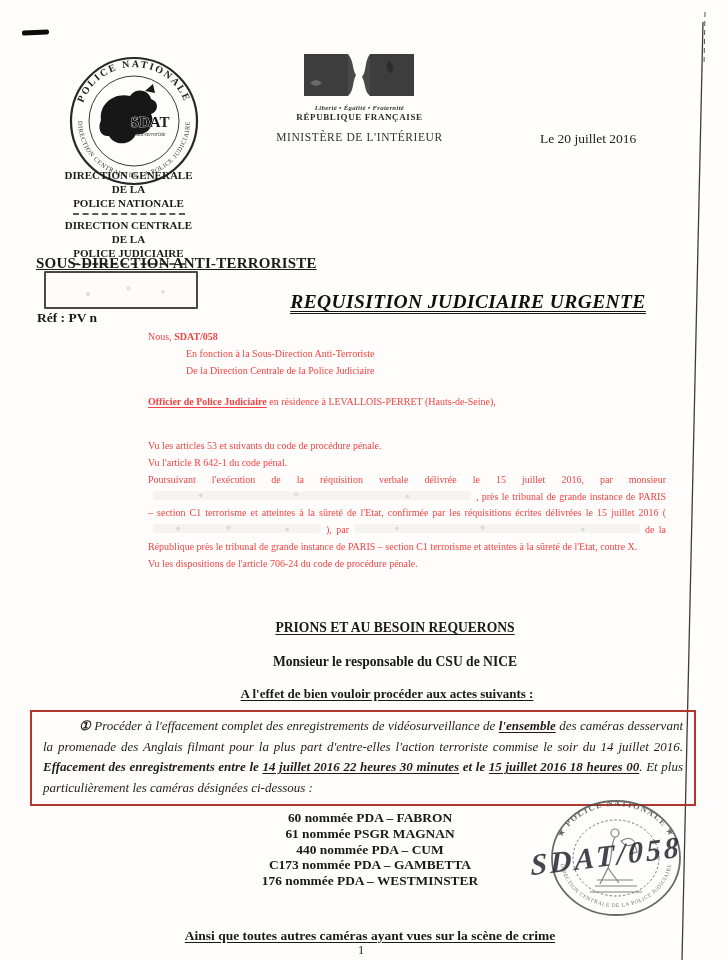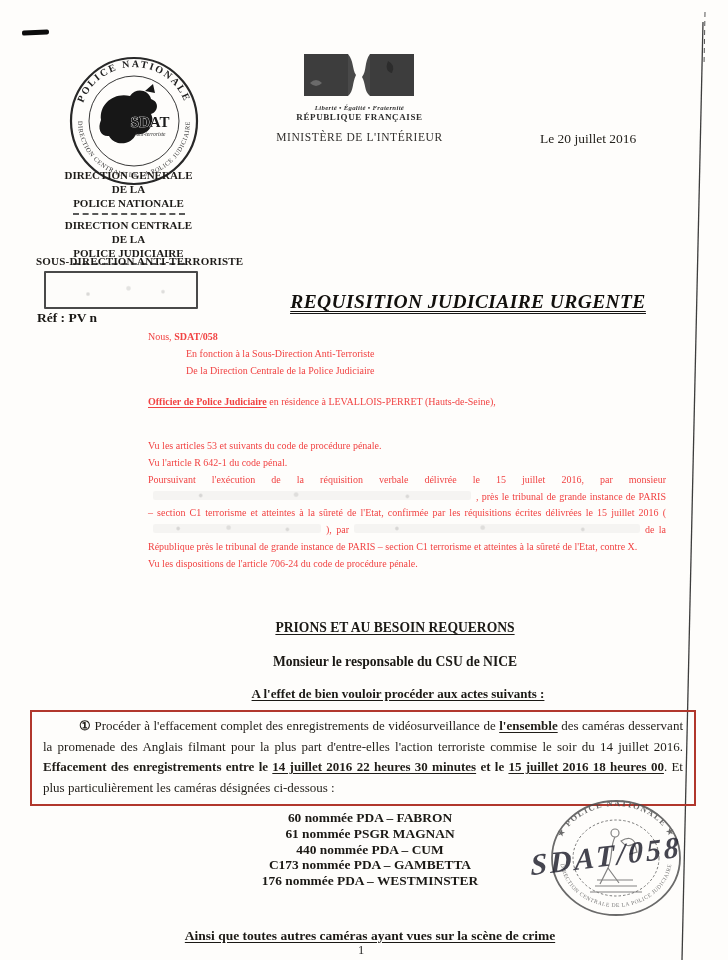--- a/index.html
+++ b/index.html
@@ -12,21 +12,21 @@
   }
   .abs{position:absolute;}
   .b{font-weight:bold;}
   .bu{font-weight:bold;text-decoration:underline;text-underline-offset:2px;}
   .just{text-align:justify;}
   
   .corner-dash{left:22px;top:30px;width:27px;height:5px;background:#0e0e0e;border-radius:2px;transform:rotate(-3deg);}
   
   .agency{left:36px;top:168px;width:185px;text-align:center;font-weight:bold;font-size:11px;line-height:14px;color:#1f1d1a;}
   .agency .sep{border-top:2px dashed #5a5a5a;width:112px;margin:3px auto 3px auto;height:0;}
-  .sousdir{left:36px;top:255px;font-weight:bold;font-size:11px;letter-spacing:.2px;white-space:nowrap;color:#1f1d1a;}
+  .sousdir{left:36px;top:255px;font-weight:bold;font-size:15px;letter-spacing:.2px;white-space:nowrap;text-decoration:underline;color:#1f1d1a;}
   .redactbox{left:44px;top:271px;width:150px;height:34px;border:2px solid #4a4a4a;border-radius:1px;
     background:
       radial-gradient(circle at 28% 62%, rgba(0,0,0,.14) 1px, transparent 2.5px),
       radial-gradient(circle at 55% 45%, rgba(0,0,0,.10) 1.5px, transparent 3px),
       radial-gradient(circle at 78% 55%, rgba(0,0,0,.12) 1px, transparent 2.5px),
       #fbfaf8;}
   .refline{left:37px;top:310px;font-weight:bold;font-size:13.5px;color:#1c1a17;}
   
   .hcenter{left:272px;top:53px;width:175px;text-align:center;color:#2a2a2a;}
   .motto{font-size:6.8px;font-style:italic;font-weight:bold;margin-top:1px;letter-spacing:.3px;color:#333;}
@@ -41,24 +41,24 @@
   .main{left:148px;top:329px;width:518px;font-size:10px;line-height:16.8px;color:#ef4444;}
   .indent{padding-left:38px;}
   .redact{display:inline-block;height:9px;border-radius:2px;vertical-align:baseline;margin:0 5px;
     background:
       radial-gradient(circle at 15% 50%, rgba(0,0,0,.12) 1px, transparent 2.5px),
       radial-gradient(circle at 45% 40%, rgba(0,0,0,.09) 1.5px, transparent 3px),
       radial-gradient(circle at 80% 60%, rgba(0,0,0,.11) 1px, transparent 2.5px),
       rgba(0,0,0,.035);}
   .head1{left:150px;top:620px;width:490px;text-align:center;font-weight:bold;font-size:13.6px;text-decoration:underline;text-underline-offset:2px;color:#1d1b17;}
   .head2{left:150px;top:654px;width:490px;text-align:center;font-weight:bold;font-size:13.6px;color:#1d1b17;}
-  .head3{left:153px;top:686px;width:490px;text-align:center;font-weight:bold;font-size:13px;text-decoration:underline;text-underline-offset:2px;color:#1d1b17;}
+  .head3{left:142px;top:686px;width:490px;text-align:center;font-weight:bold;font-size:13px;text-decoration:underline;text-underline-offset:2px;color:#1d1b17;}
   
   .orderbox{left:30px;top:710px;width:640px;border:2.5px solid #b0382e;padding:4px 11px 6px 11px;
-    font-size:13px;line-height:20.6px;text-align:justify;text-indent:36px;color:#221f1a;}
+    font-size:13px;line-height:20.6px;text-align:justify;text-indent:36px;color:#221f1a;font-style:italic;}
   
   .camlist{left:150px;top:810px;width:440px;text-align:center;font-weight:bold;font-size:13.4px;line-height:15.8px;color:#1d1b17;}
   
   .stampsvg{left:541px;top:791px;opacity:.82;}
   .handwriting{left:530px;top:839px;font-size:30px;font-weight:bold;font-style:italic;letter-spacing:3px;
     color:rgba(38,38,50,.85);transform:rotate(-7deg) skewX(-6deg);}
   .finalline{left:110px;top:928px;width:520px;text-align:center;font-weight:bold;font-size:13.5px;text-decoration:underline;text-underline-offset:2px;color:#1d1b17;}
   .pagenum{left:358px;top:943px;font-size:12.5px;color:#2a2a2a;}
   .edge{left:0;top:0;pointer-events:none;}
 </style>

